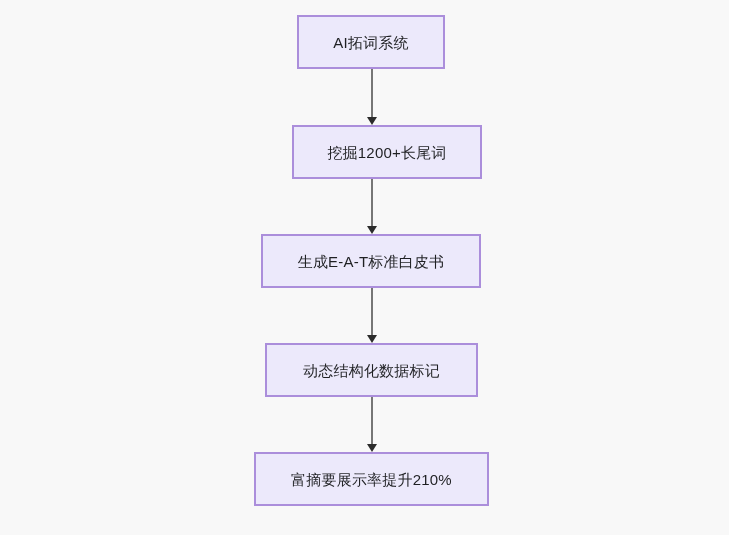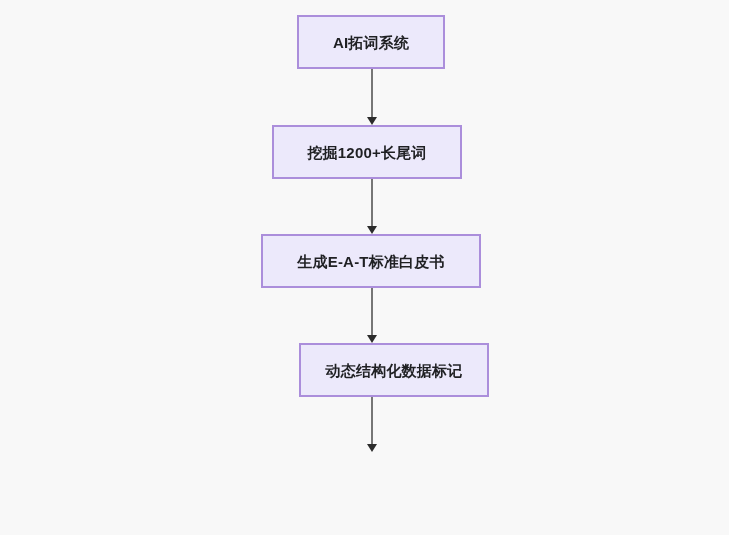--- a/index.html
+++ b/index.html
@@ -20,21 +20,20 @@
   }
   .node {
     position: absolute;
     box-sizing: border-box;
     background: #ece9fb;
     border: 2px solid #ab8edb;
     display: flex;
     align-items: center;
     justify-content: center;
     height: 54px;
-    font-weight: bold;
   }
   .node-label {
     font-size: 15px;
     color: #1f2023;
     line-height: 1;
     white-space: nowrap;
     letter-spacing: 0.2px;
   }
   .connector {
     position: absolute;
@@ -51,23 +50,23 @@
   .connector .arrowhead {
     width: 0;
     height: 0;
     border-left: 5px solid transparent;
     border-right: 5px solid transparent;
     border-top: 8px solid #2b2b2b;
   }
 
   
   #node-1 { left: 297px; top: 15px;  width: 148px; }
-  #node-2 { left: 272px; top: 125px; width: 190px; }
+  #node-2 { left: 292px; top: 125px; width: 190px; }
   #node-3 { left: 261px; top: 234px; width: 220px; align-items: center; }
-  #node-4 { left: 265px; top: 343px; width: 190px; margin-left: 34px; }
+  #node-4 { left: 265px; top: 343px; width: 213px; }
   #node-5 { left: 254px; top: 452px; width: 235px; }
 
   
   #connector-1 { left: 360px; top: 69px;  height: 56px; }
   #connector-2 { left: 360px; top: 179px; height: 55px; }
   #connector-3 { left: 360px; top: 288px; height: 55px; }
   #connector-4 { left: 360px; top: 397px; height: 55px; }
 </style>
 </head>
 <body>
@@ -103,14 +102,17 @@
 
   <div class="node" id="node-4">
     <span class="node-label">动态结构化数据标记</span>
   </div>
 
   <div class="connector" id="connector-4">
     <div class="line"></div>
     <div class="arrowhead"></div>
   </div>
 
+  <div class="node" id="node-5">
+    <span class="node-label">富摘要展示率提升210%</span>
+  </div>
 
 </div>
 
 </body></html>

